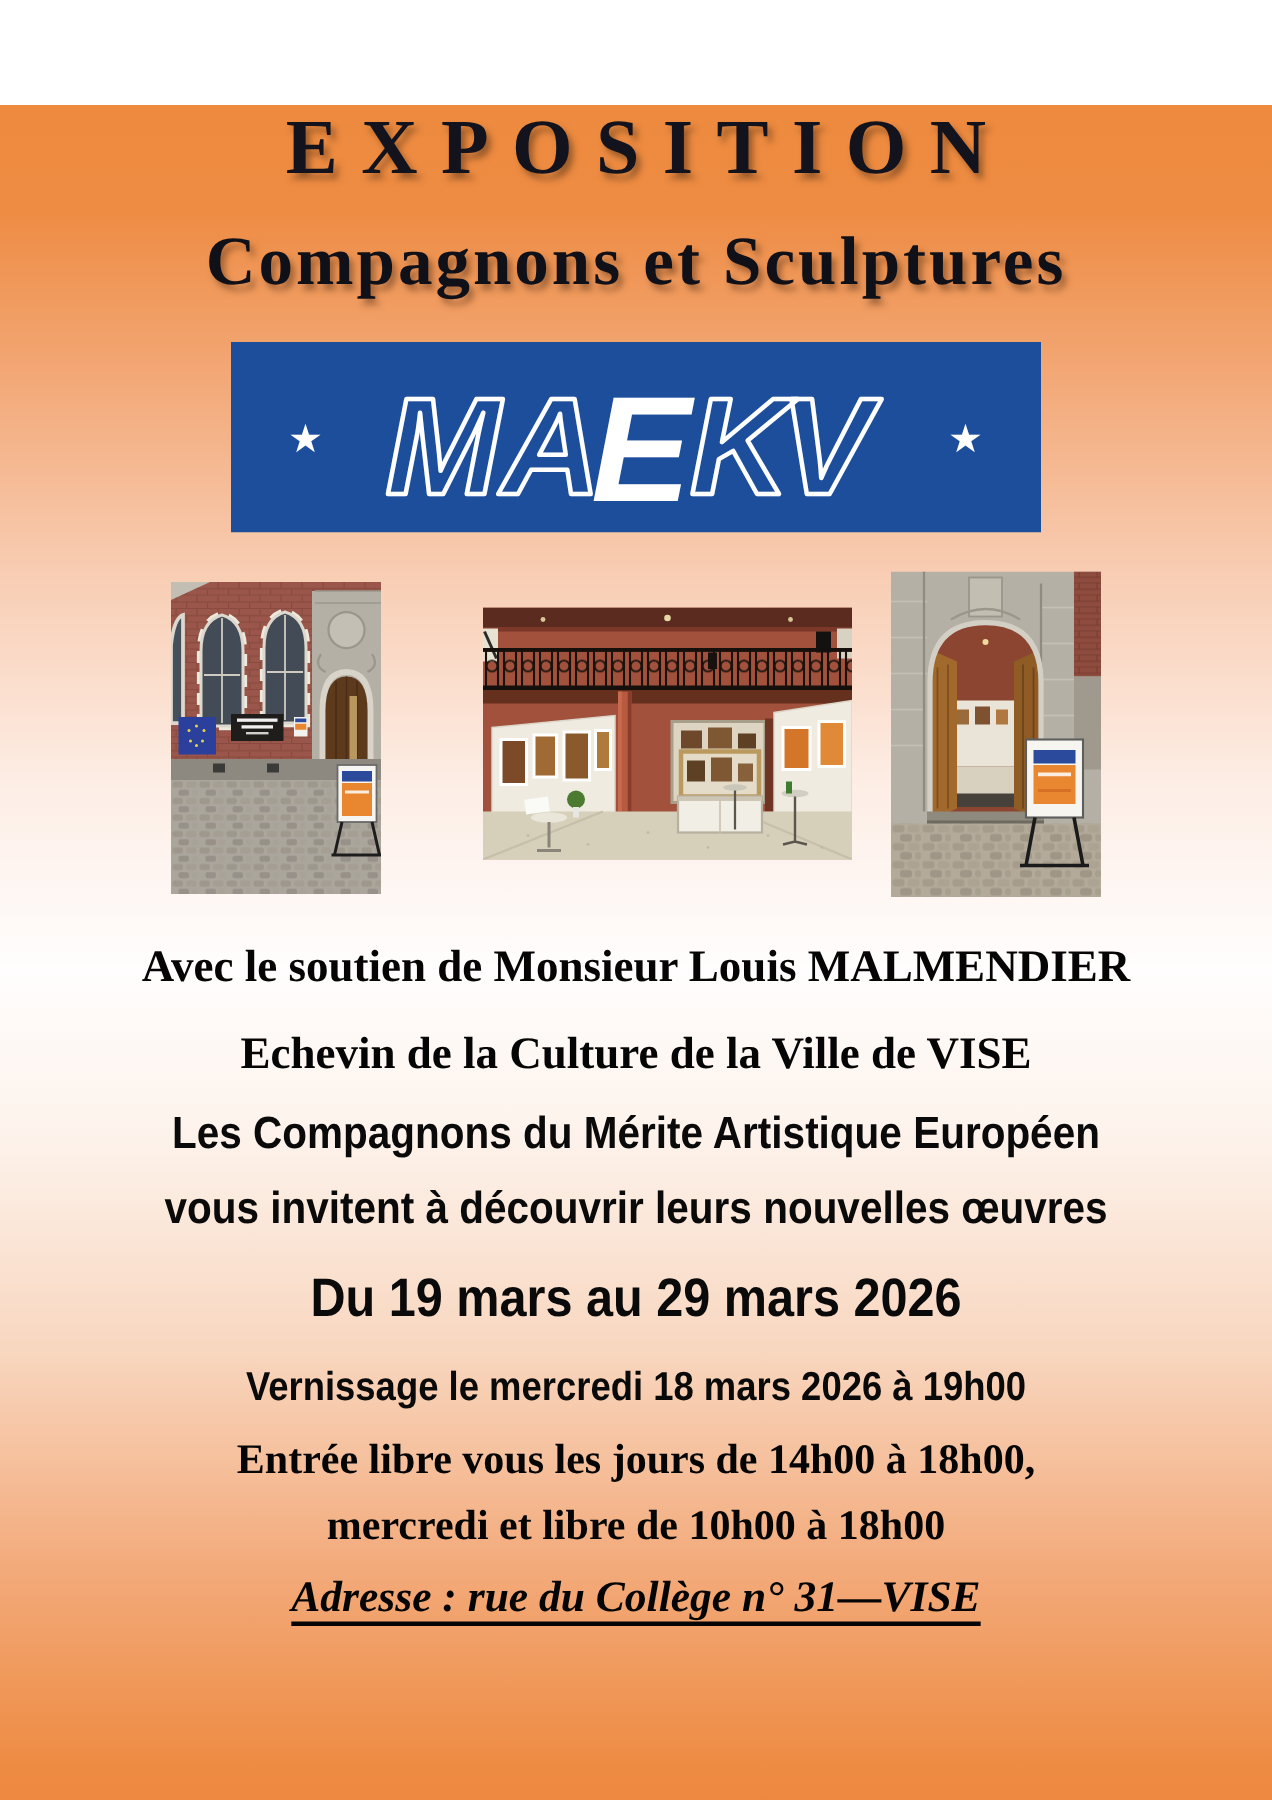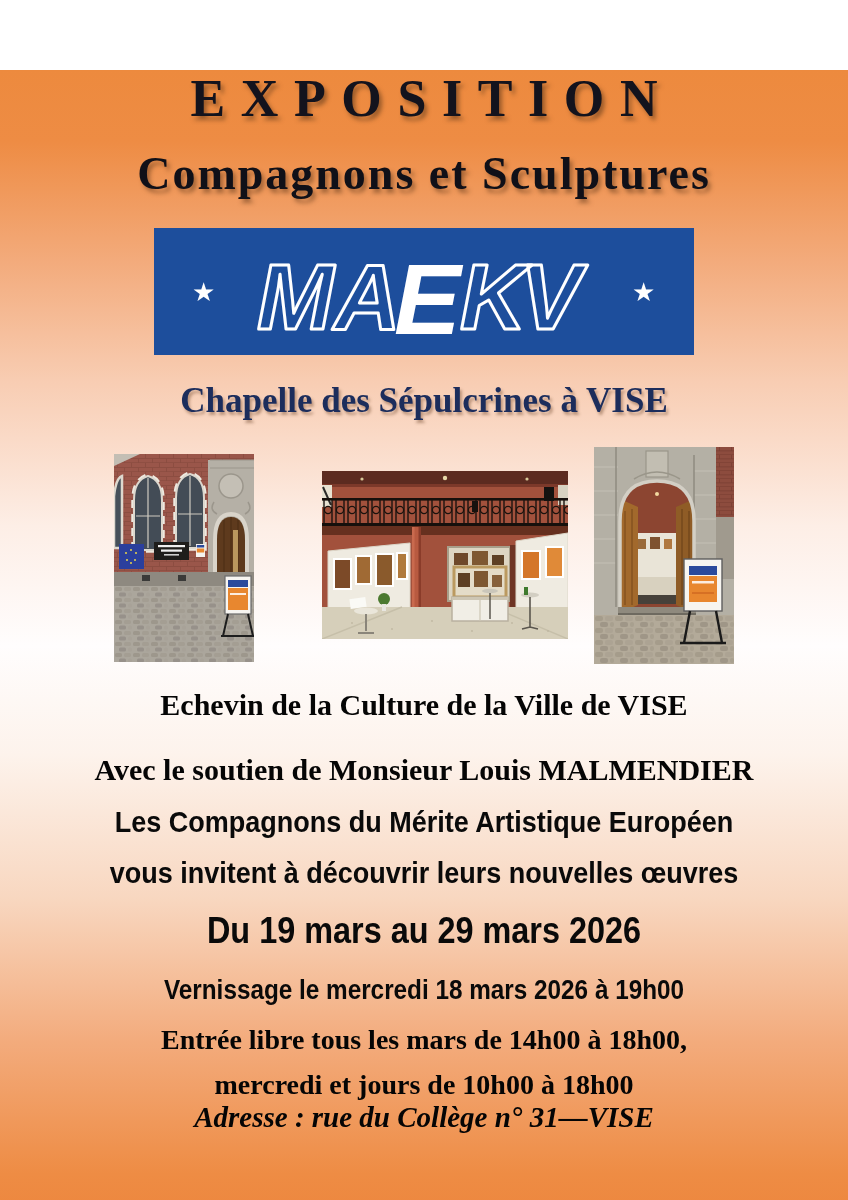--- a/index.html
+++ b/index.html
@@ -48,22 +48,22 @@
         transform:scaleX(.9);transform-origin:50% 50%;}
   .support1{margin-top:30px;font-size:30px;}
   .support2{margin-top:24px;font-size:30px;}
   .invite1{margin-top:18px;font-size:30px;}
   .invite2{margin-top:16px;font-size:30px;}
   .dates{margin-top:20px;font-size:36px;}
   .vernissage{margin-top:24px;font-size:27px;}
   .hours1{margin-top:18px;font-size:28px;}
   .hours2{margin-top:12px;font-size:28px;}
   .address{
-    font-size:29px;font-style:italic;
-    text-decoration-thickness:2.5px;text-underline-offset:7px;
+    margin-top:14px;font-size:29px;font-style:italic;
+    text-decoration:underline;text-decoration-thickness:2.5px;text-underline-offset:7px;
   }
 </style>
 </head>
 <body>
 
 <div class="poster">
 
   <h1 class="title">EXPOSITION</h1>
   <h2 class="subtitle">Compagnons et Sculptures</h2>
 
@@ -75,21 +75,20 @@
       <g>
         <text class="logo-outline" x="103" y="101">M</text>
         <text class="logo-outline" x="180" y="101">A</text>
         <text class="logo-outline" x="306" y="101">K</text>
         <text class="logo-outline" x="366" y="101">V</text>
         <text class="logo-solid" x="240" y="106">E</text>
       </g>
     </svg>
   </div>
 
-  <div class="venue">Chapelle des Sépulcrines à VISE</div>
 
   <div class="photos">
 
     <svg class="photo photo-left" viewBox="0 0 140 208">
       <defs>
         <pattern id="brickL" width="14" height="9" patternUnits="userSpaceOnUse">
           <rect width="14" height="9" fill="#9a564a"></rect>
           <rect y="4" width="14" height="0.8" fill="#884a3e"></rect>
           <rect y="8.4" width="14" height="0.8" fill="#884a3e"></rect>
           <rect x="3" y="0" width="0.8" height="4" fill="#884a3e"></rect>
@@ -291,23 +290,23 @@
         <rect x="95" y="119" width="28" height="9" fill="#2b4a9c"></rect>
         <rect x="95" y="129" width="28" height="26" fill="#e8872f"></rect>
         <rect x="98" y="134" width="22" height="2.5" fill="#ffffff" opacity="0.85"></rect>
         <rect x="98" y="145" width="22" height="2" fill="#c9611e" opacity="0.6"></rect>
         <path d="M96,164 L90,196 M122,164 L128,196 M86,196 H132" stroke="#1a1a1a" stroke-width="2.4" fill="none"></path>
       </g>
     </svg>
 
   </div>
 
+  <p class="serif support1">Avec le soutien de Monsieur Louis MALMENDIER</p>
   <p class="serif support2">Echevin de la Culture de la Ville de VISE</p>
-  <p class="serif support1">Avec le soutien de Monsieur Louis MALMENDIER</p>
   <p class="sans invite1">Les Compagnons du Mérite Artistique Européen</p>
   <p class="sans invite2">vous invitent à découvrir leurs nouvelles œuvres</p>
   <p class="sans dates">Du 19 mars au 29 mars 2026</p>
   <p class="sans vernissage">Vernissage le mercredi 18 mars 2026 à 19h00</p>
-  <p class="serif hours1">Entrée libre tous les mars de 14h00 à 18h00,</p>
-  <p class="serif hours2">mercredi et jours de 10h00 à 18h00</p>
+  <p class="serif hours1">Entrée libre vous les jours de 14h00 à 18h00,</p>
+  <p class="serif hours2">mercredi et libre de 10h00 à 18h00</p>
   <p class="serif address">Adresse : rue du Collège n° 31—VISE</p>
 
 </div>
 
 </body></html>

